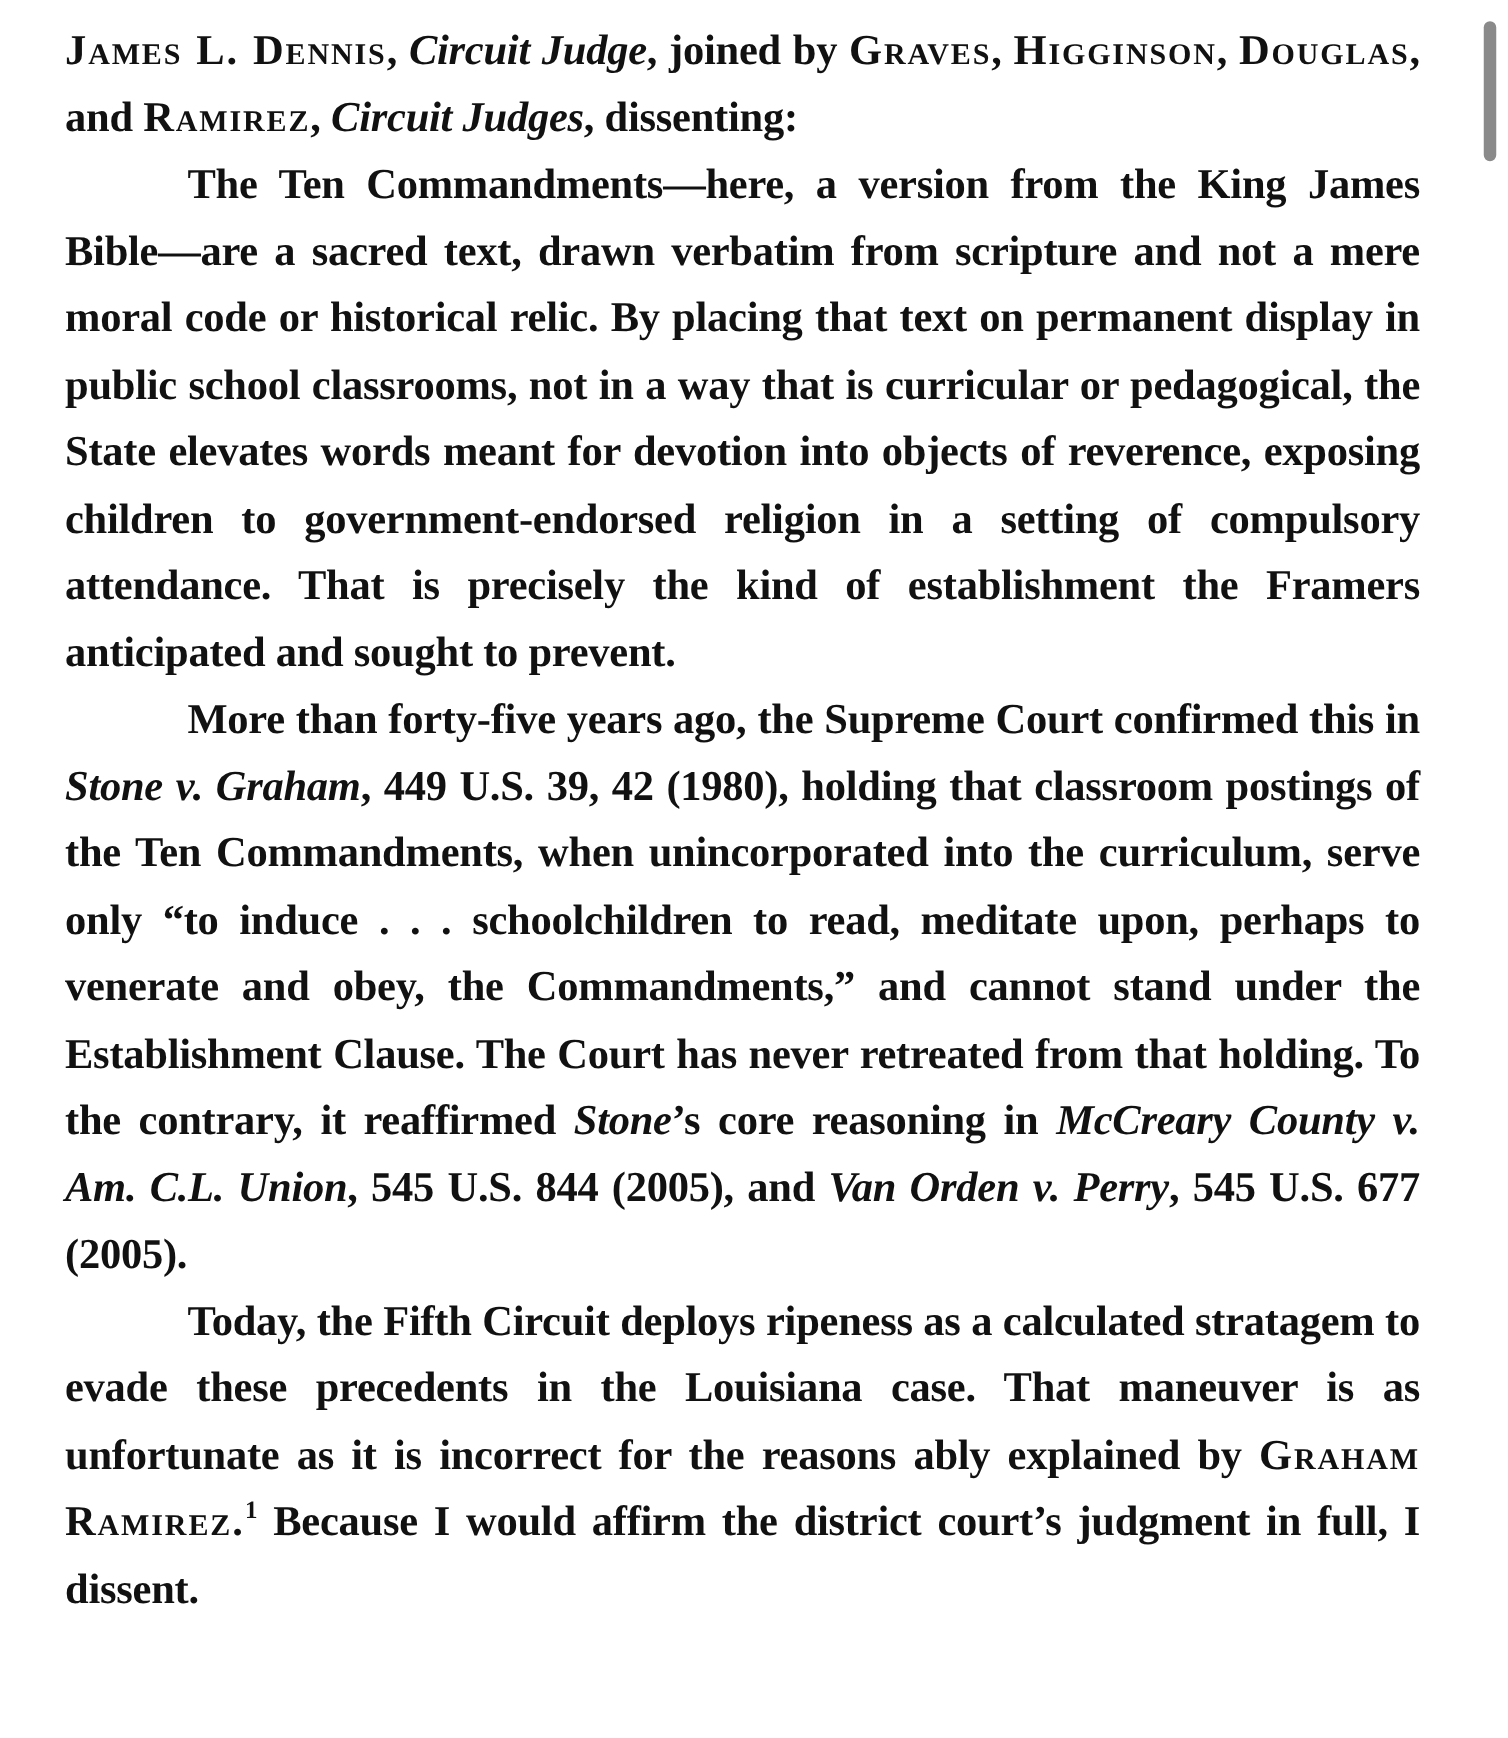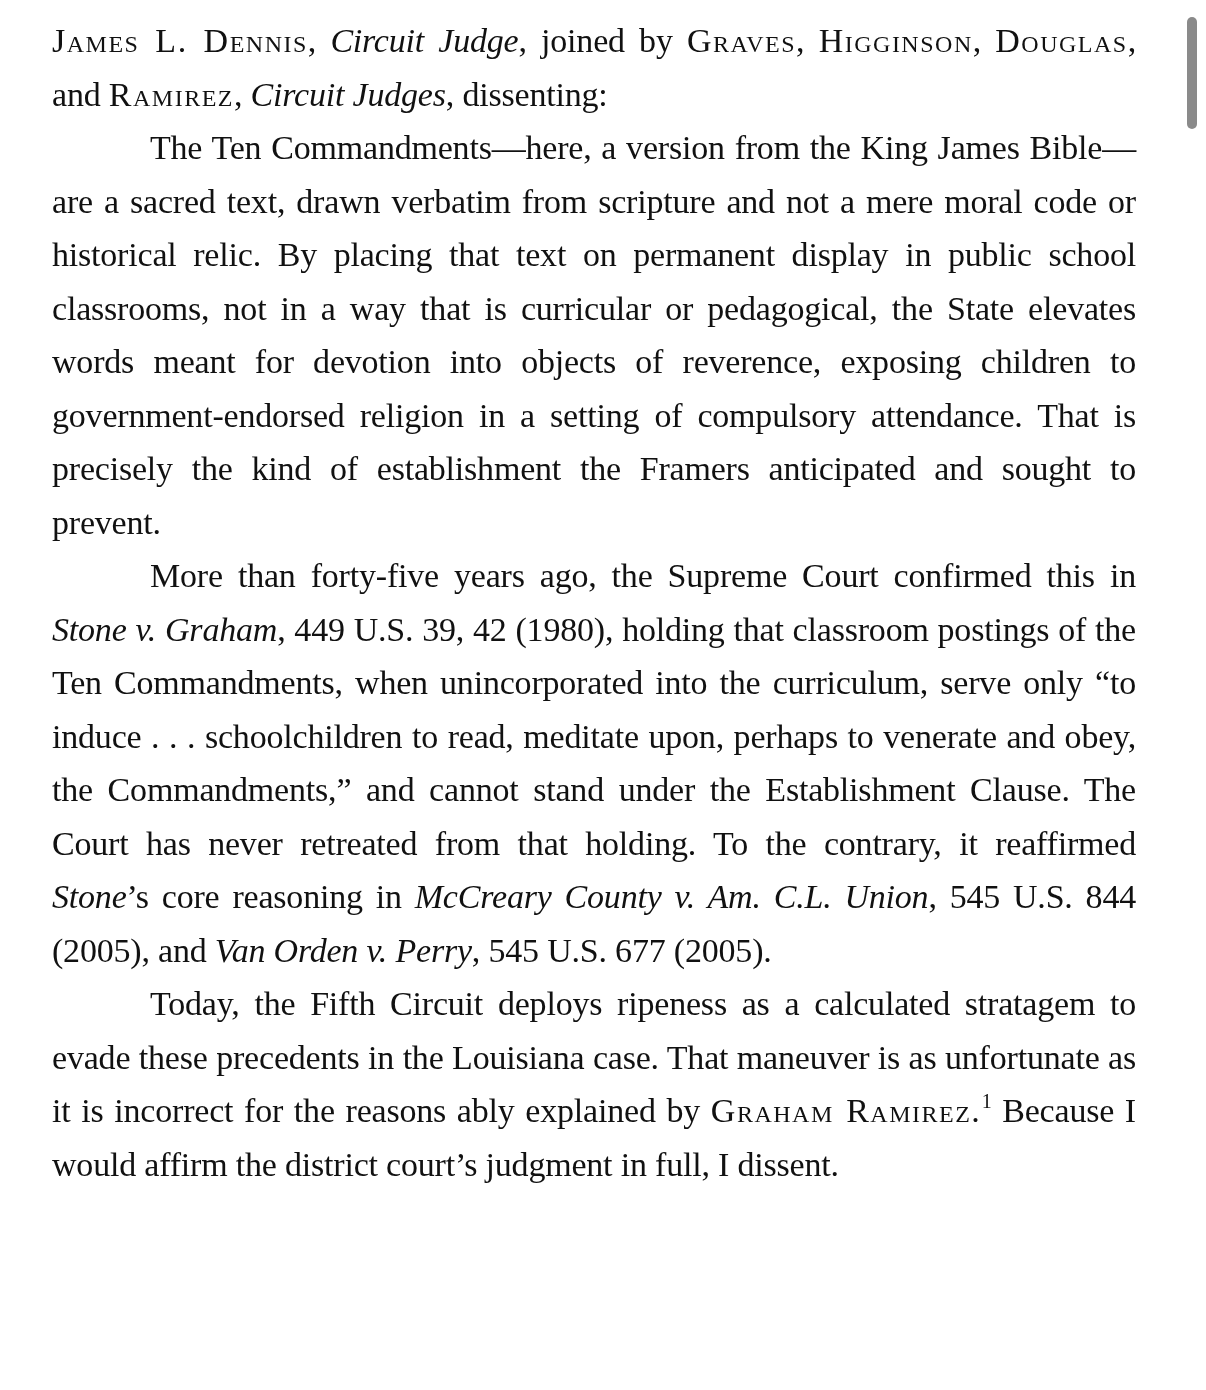--- a/index.html
+++ b/index.html
@@ -17,20 +17,21 @@
   }
   .page {
     position: absolute;
     left: 52px;
     top: 14px;
     width: 1084px;
     font-size: 34px;
     line-height: 53.5px;
     text-align: justify;
     letter-spacing: -0.2px;
+    font-weight: bold;
   }
   .para {
     margin: 0;
     text-indent: 0;
   }
   .para.indent {
     text-indent: 98px;
   }
   .para + .para {
   }

